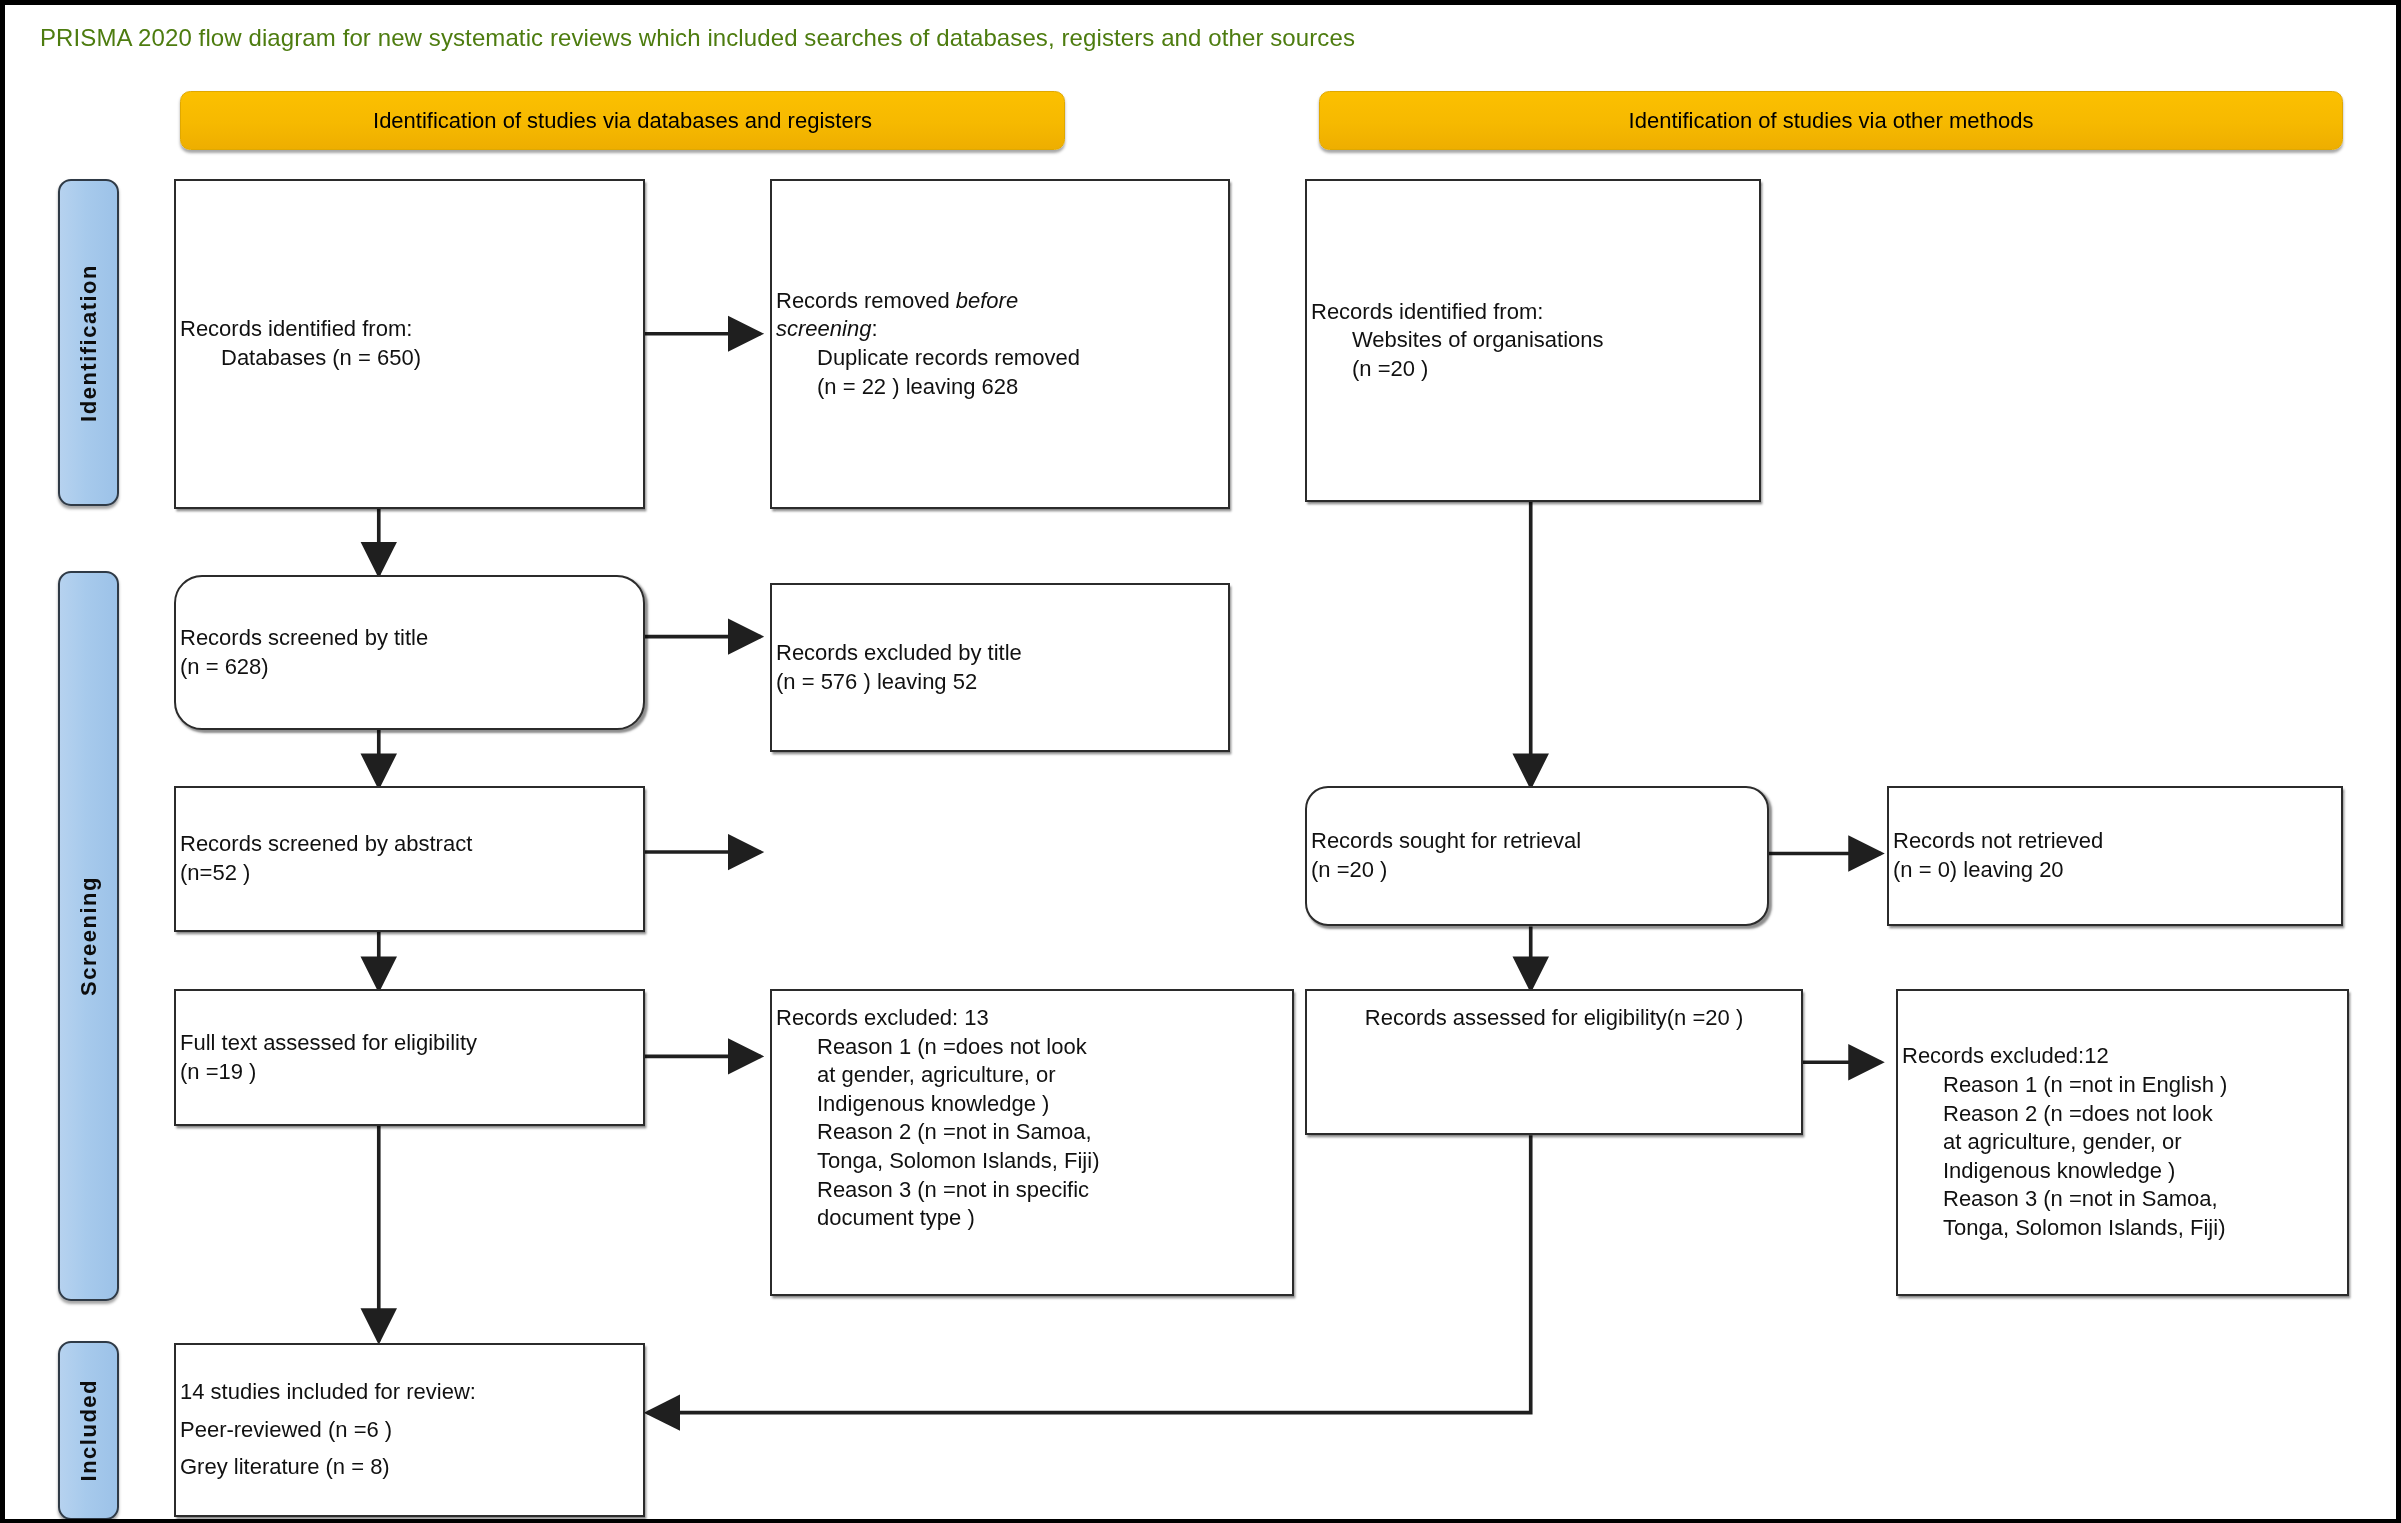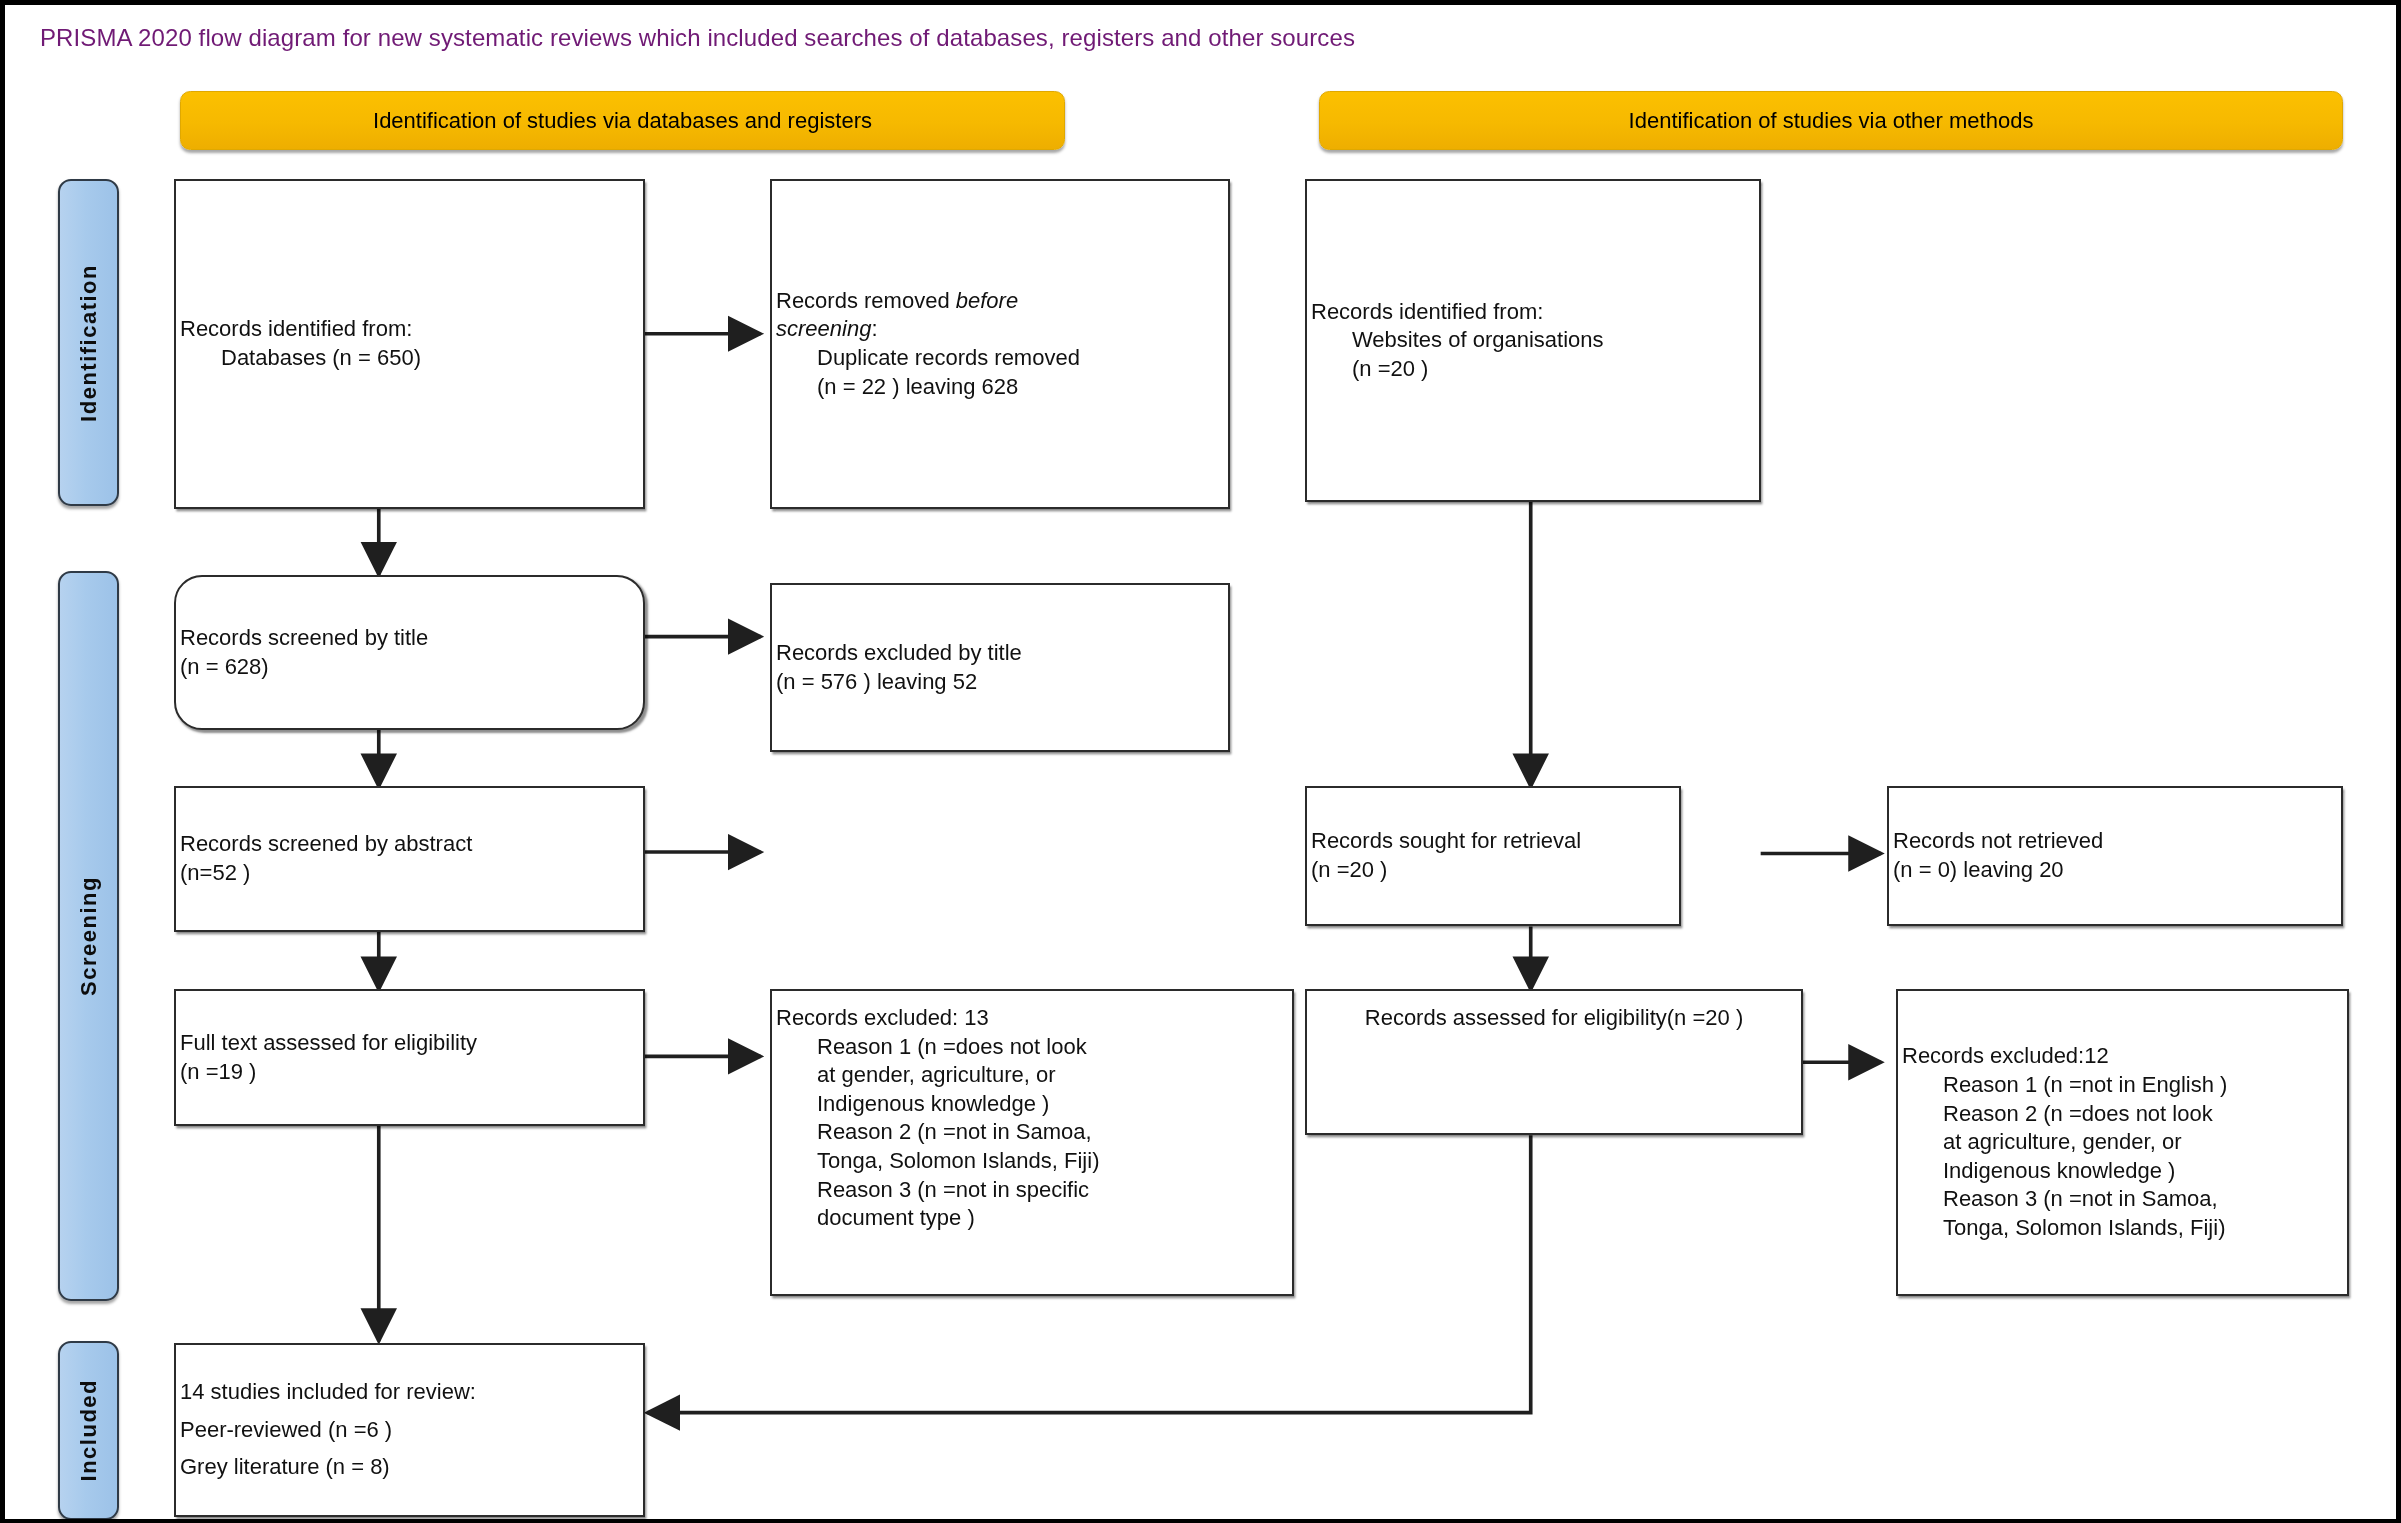--- a/index.html
+++ b/index.html
@@ -12,21 +12,21 @@
     border:5.1px solid #000000;
     box-sizing:border-box;
     overflow:hidden;
   }
 
   
   .diagram-title{
     position:absolute;
     left:35px; top:19px;
     font-size:24px;
-    color:#701a75;
+    color:#4d7c0f;
     letter-spacing:0.1px;
     white-space:nowrap;
   }
 
   
   .banner{
     position:absolute;
     background:linear-gradient(180deg,#fcc000 0%,#f6b900 55%,#eeae00 100%);
     border:1.5px solid #e0a800;
     border-radius:10.2px;
@@ -185,21 +185,21 @@
     <div class="ln">Peer-reviewed (n =6 )</div>
     <div class="ln">Grey literature (n = 8)</div>
   </div>
 
   <div class="box" style="left:1300px;top:174px;width:456px;height:323px;display:flex;flex-direction:column;justify-content:center;">
     <div class="ln">Records identified from:</div>
     <div class="ln ind">Websites of organisations</div>
     <div class="ln ind">(n =20 )</div>
   </div>
 
-  <div class="box" style="left:1300px;top:781px;width:376px;height:140px;display:flex;flex-direction:column;justify-content:center;">
+  <div class="box" style="left:1300px;top:781px;width:464px;height:140px;display:flex;flex-direction:column;justify-content:center;border-radius:23px;">
     <div class="ln">Records sought for retrieval</div>
     <div class="ln">(n =20 )</div>
   </div>
 
   <div class="box" style="left:1882px;top:781px;width:456px;height:140px;display:flex;flex-direction:column;justify-content:center;">
     <div class="ln">Records not retrieved</div>
     <div class="ln">(n = 0) leaving 20</div>
   </div>
 
   <div class="box" style="left:1300px;top:984px;width:498px;height:146px;display:flex;flex-direction:row;justify-content:center;">

